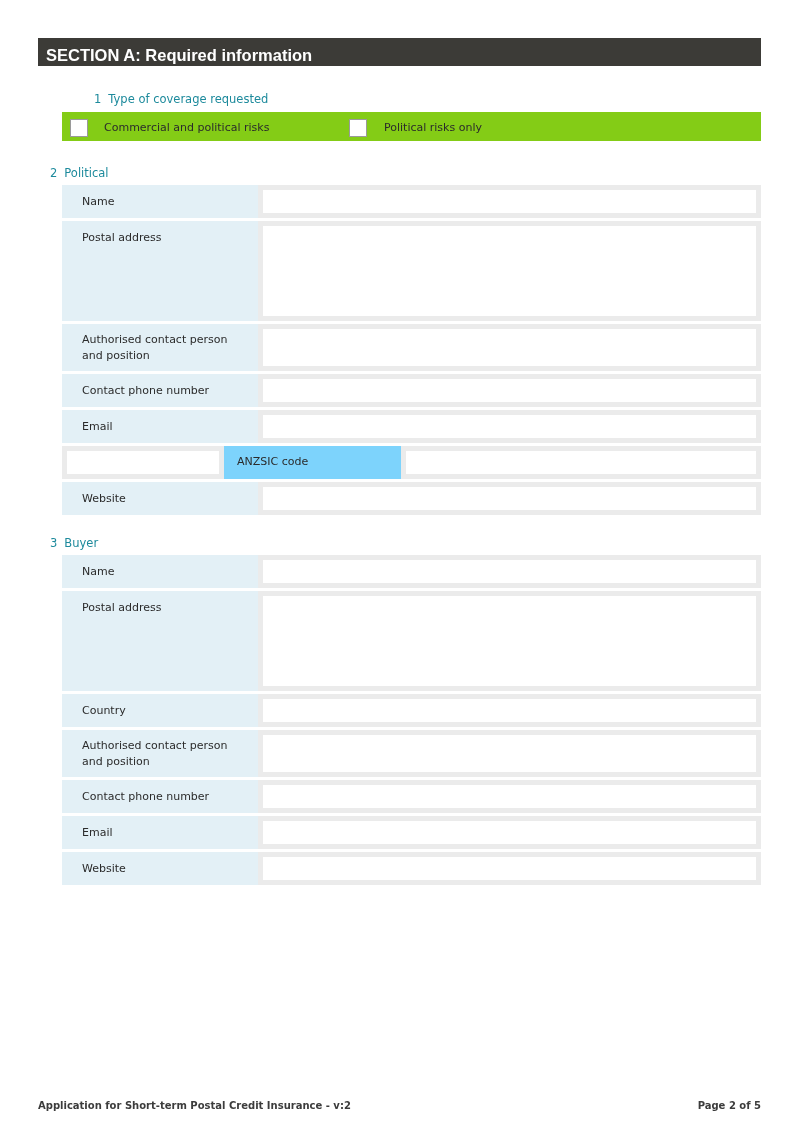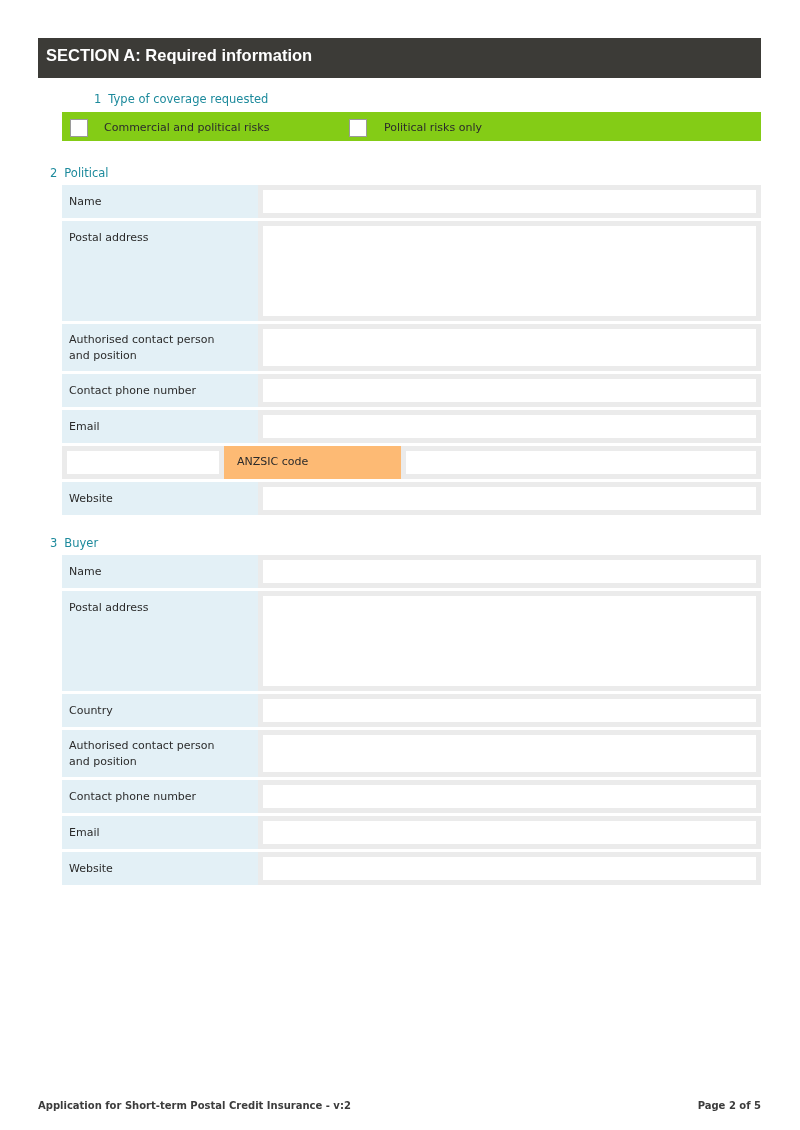--- a/index.html
+++ b/index.html
@@ -1,32 +1,32 @@
 <!DOCTYPE html>
 <html><head>
 <meta charset="utf-8">
 <style>
   html, body { margin:0; padding:0; background:#ffffff; }
   body { width:800px; height:1130px; position:relative; font-family:"DejaVu Sans", "Liberation Sans", sans-serif; color:#2b2b2b; overflow:hidden; }
-  .section-header { position:absolute; left:38px; top:38px; width:723px; height:40px; background:#3c3b37; color:#ffffff;
+  .section-header { position:absolute; left:38px; top:38px; width:723px; height:28px; background:#3c3b37; color:#ffffff;
     font-family:"Liberation Sans", sans-serif; font-weight:bold; font-size:16.5px; line-height:34px; padding-left:8px; box-sizing:border-box; }
   .q-title { position:absolute; left:50px; font-size:11.5px; color:#1d8a9c; font-weight:bold; }
   .q-title .num { color:#1d8a9c; margin-right:7px; font-weight:normal; }
   .q-title .txt { font-weight:normal; }
   .coverage { position:absolute; left:62px; top:112px; width:699px; height:29px; background:#84cc16; }
   .cb { position:absolute; top:7px; width:18px; height:18px; background:#fff; border:1px solid #9a9a9a; box-sizing:border-box; }
   .cb-label { position:absolute; top:9px; font-size:11px; color:#2b2b2b; }
   .table { position:absolute; left:62px; width:699px; }
   .row { position:relative; display:flex; margin-bottom:3px; }
-  .lab { width:196px; background:#e3f0f6; font-size:11px; padding:9px 0 0 7px; box-sizing:border-box; line-height:16px; color:#2b2b2b; }
+  .lab { width:196px; background:#e3f0f6; font-size:11px; padding:9px 0 0 20px; box-sizing:border-box; line-height:16px; color:#2b2b2b; }
   .cell { flex:1; background:#ebebeb; padding:5px; box-sizing:border-box; display:flex; }
   .input { flex:1; background:#ffffff; border:none; }
   .split { flex:1; display:flex; }
   .split .cell { flex:none; }
-  .mid-lab { width:177px; background:#fdba74; font-size:11px; padding:9px 0 0 13px; box-sizing:border-box; color:#2b2b2b; }
+  .mid-lab { width:177px; background:#7dd3fc; font-size:11px; padding:9px 0 0 13px; box-sizing:border-box; color:#2b2b2b; }
   .footer { position:absolute; top:1100px; font-size:10px; font-weight:bold; color:#3c3c3c; }
 </style>
 </head>
 <body>
 
 <div class="section-header">SECTION A: Required information</div>
 
 <div class="q-title" style="top:92px;margin-left:44px;">
   <span class="num">1</span><span class="txt">Type of coverage requested</span>
 </div>

